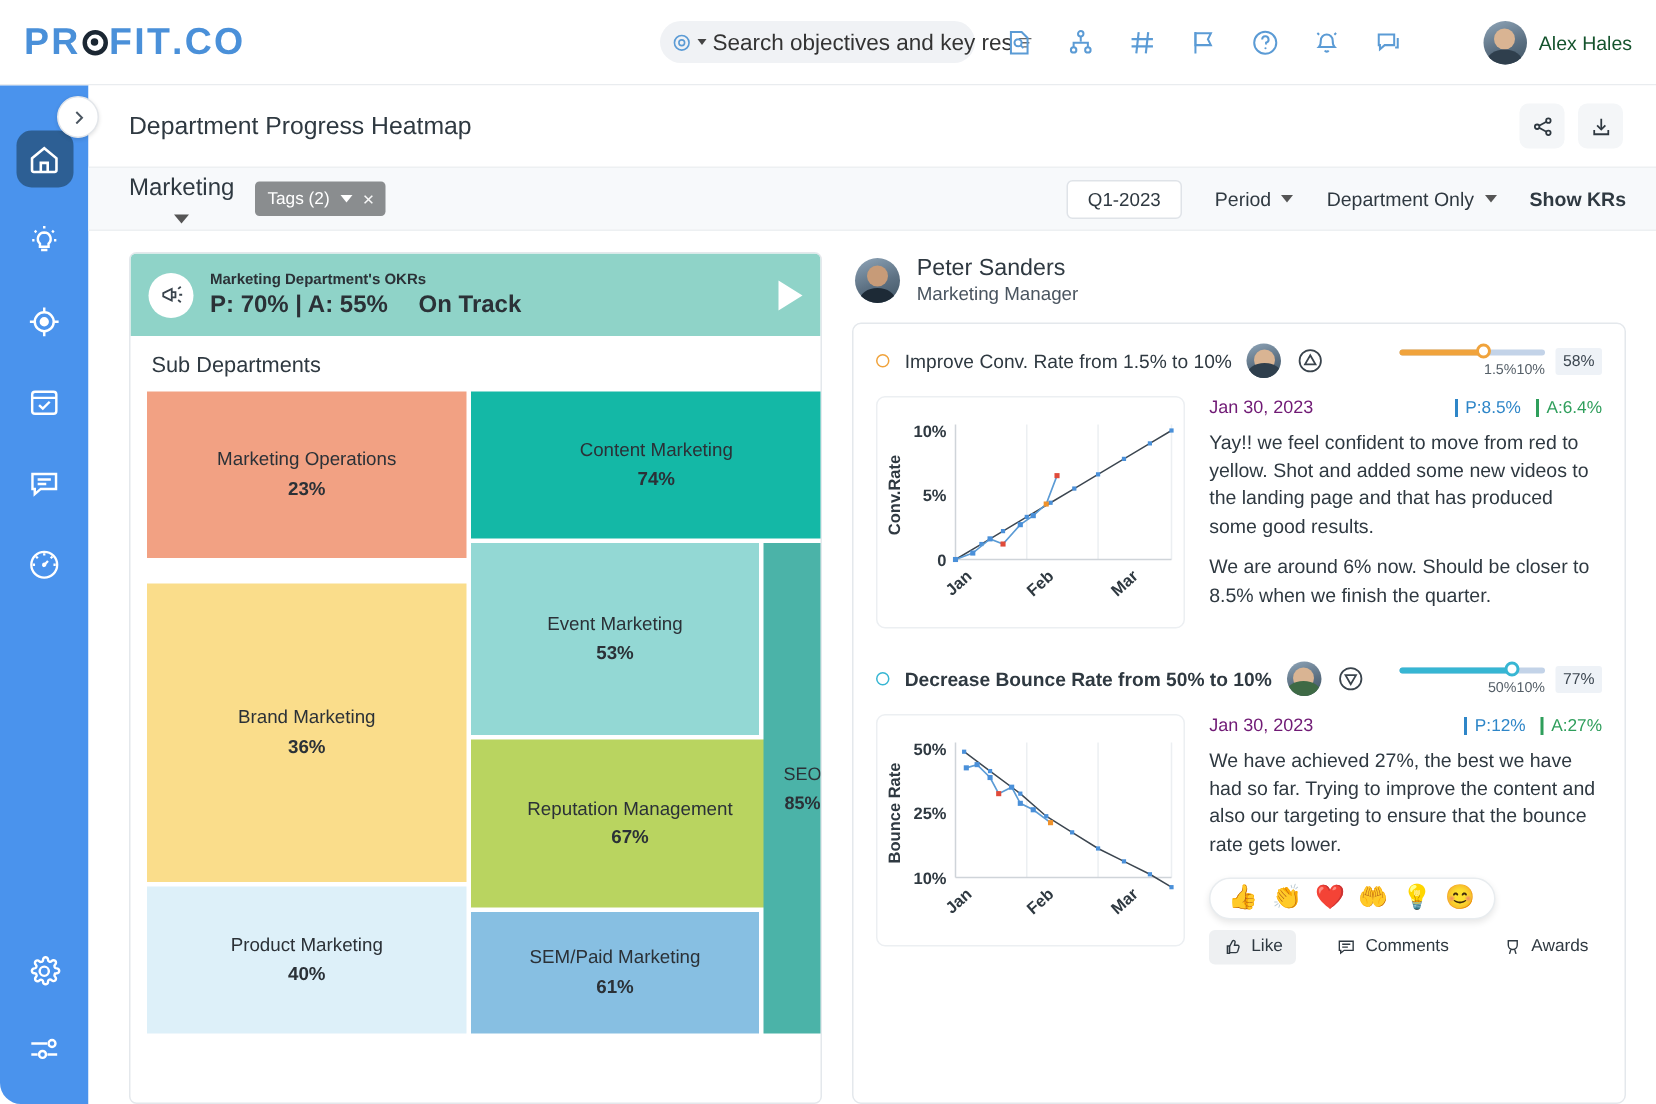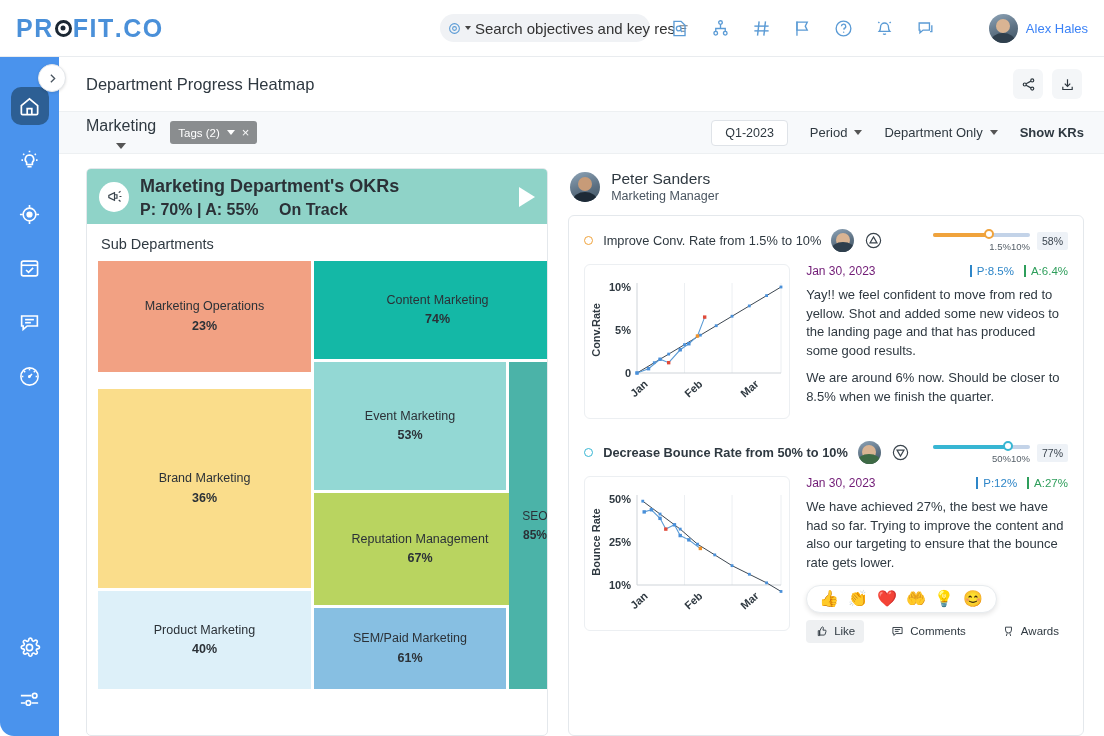--- a/index.html
+++ b/index.html
@@ -82,21 +82,21 @@
     background:#d9b493; transform:translateX(-50%);
   }
   .avatar::after {
     content:""; position:absolute; left:50%; bottom:-7px;
     width:24px; height:17px; border-radius:50% 50% 0 0;
     background:#2f3f4d; transform:translateX(-50%);
   }
   .avatar.dark::before { background:#c79b78; }
   .avatar.dark::after { background:#1d2a36; }
   .avatar.green::after { background:#3e6a45; }
-  .user-name { font-size: 13px; color: #3b82f6; }
+  .user-name { font-size: 13px; color: #14532d; }
 
   
   .rail {
     position: absolute; left: 0; top: 57px; width: 59px; height: 679px;
     background: #4a93ed;
     display: flex; flex-direction: column; align-items: center;
   }
   .rail-top { margin-top: 30px; display: flex; flex-direction: column; align-items: center; gap: 16px; }
   .rail-item {
     width: 38px; height: 38px; border-radius: 10px;
@@ -171,21 +171,21 @@
   }
   .okr-banner {
     height: 55px; background: #8fd3c8; display: flex; align-items: center;
     padding: 0 12px; gap: 11px; cursor: pointer;
   }
   .okr-badge {
     width: 30px; height: 30px; border-radius: 50%; background: #fff;
     display: flex; align-items: center; justify-content: center; flex: none;
   }
   .okr-badge svg { width: 17px; height: 17px; }
-  .okr-title { font-size: 18px; font-weight: 700; color: #2b3137; line-height: 1.35; }
+  .okr-title { font-size: 10px; font-weight: 700; color: #2b3137; line-height: 1.35; }
   .okr-sub { font-size: 16px; font-weight: 700; color: #2b3137; margin-top: 2px; }
   .okr-sub .ontrack { margin-left: 16px; }
   .okr-play {
     margin-left: auto; width: 0; height: 0;
     border-top: 10px solid transparent; border-bottom: 10px solid transparent;
     border-left: 16px solid #ffffff; cursor: pointer;
   }
   .sub-dep-label { font-size: 14.5px; color: #2f3941; padding: 12px 0 9px 14px; }
 
   .treemap {

